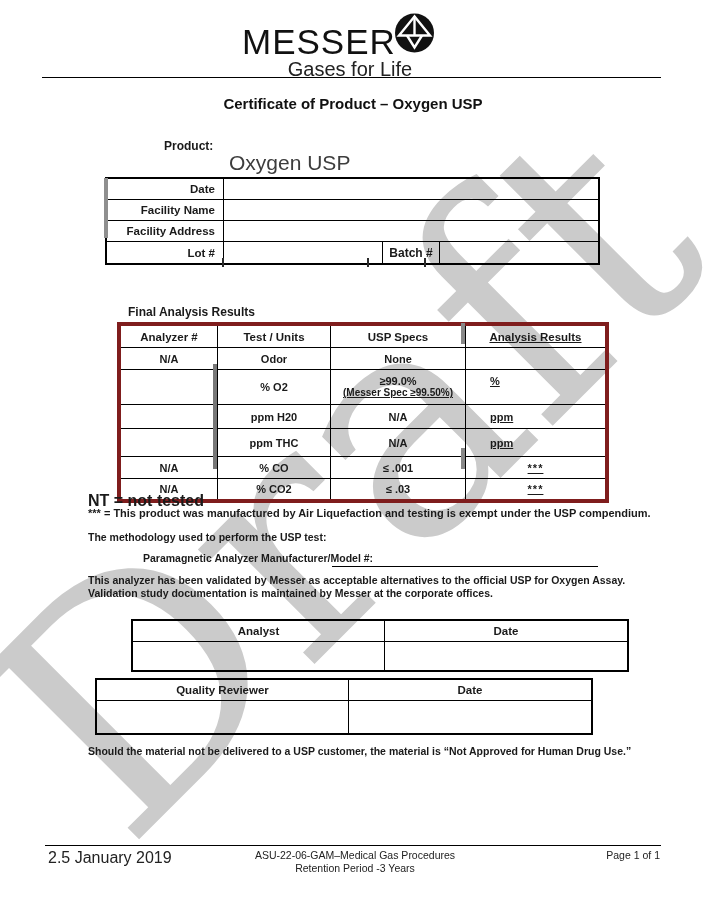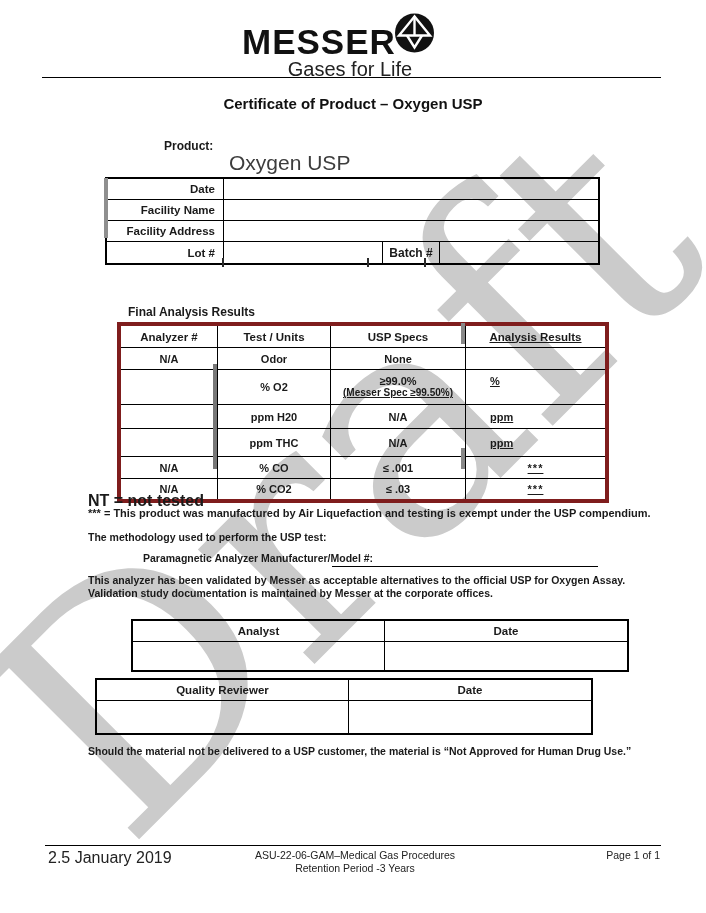--- a/index.html
+++ b/index.html
@@ -11,21 +11,21 @@
   
   .watermark {
     position:absolute; left:345px; top:480px; z-index:0;
     transform:translate(-50%,-50%) rotate(-45deg);
     font-family:"DejaVu Serif", serif; font-size:315px; line-height:1;
     color:#cbcbcb; white-space:nowrap; pointer-events:none;
   }
   .content { position:absolute; inset:0; z-index:1; }
   .abs { position:absolute; }
   
-  .brand-text { left:242px; top:22px; font-size:35px; font-weight:bold; letter-spacing:1px; color:#111; }
+  .brand-text { left:242px; top:22px; font-size:35px; font-weight:normal; letter-spacing:1px; color:#111; }
   .brand-logo { left:394px; top:12px; width:41px; height:42px; }
   .tagline { left:0; width:700px; top:58px; text-align:center; font-size:20px; color:#222; }
   .header-divider { left:42px; top:77px; width:619px; border-top:1.6px solid #000; height:0; }
   .page-title { left:0; width:706px; top:95px; text-align:center; font-size:15px; font-weight:bold; color:#111; }
   
   .product-label { left:164px; top:139px; font-size:12px; font-weight:bold; }
   .product-value { left:229px; top:151px; font-size:21px; color:#3d3d3d; }
   
   .info-table { left:105px; top:177px; width:495px; border:2px solid #000; box-sizing:border-box; }
   .info-row { display:flex; border-bottom:1.3px solid #000; }

